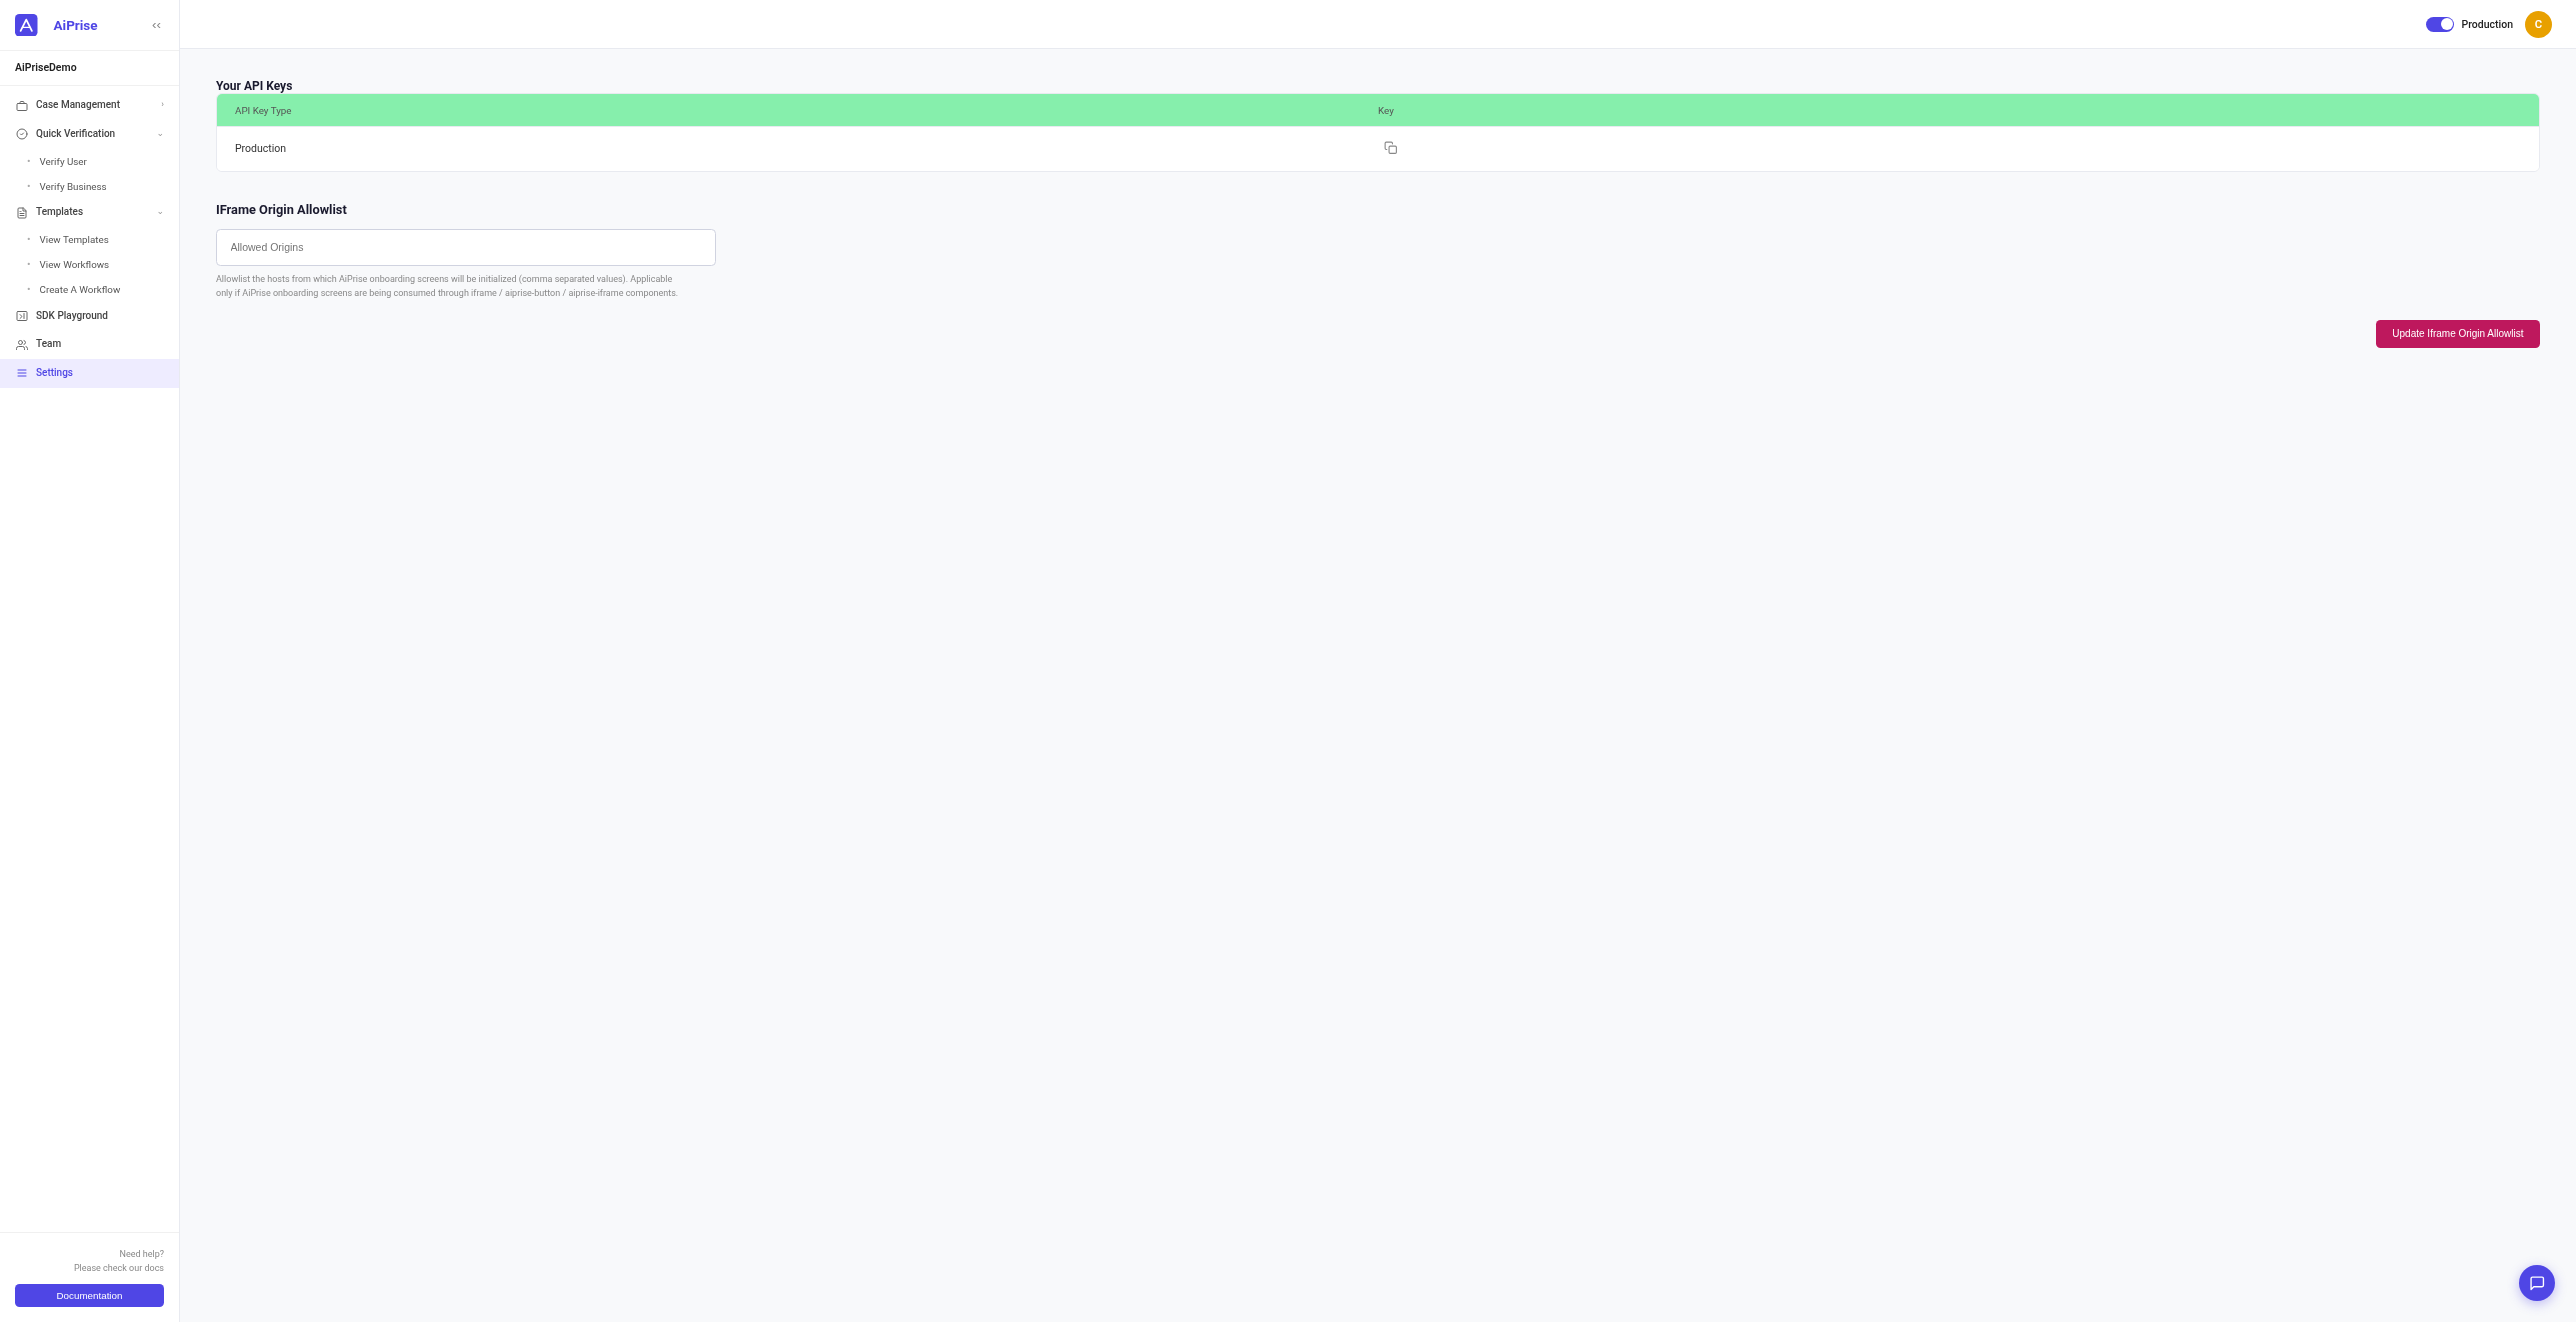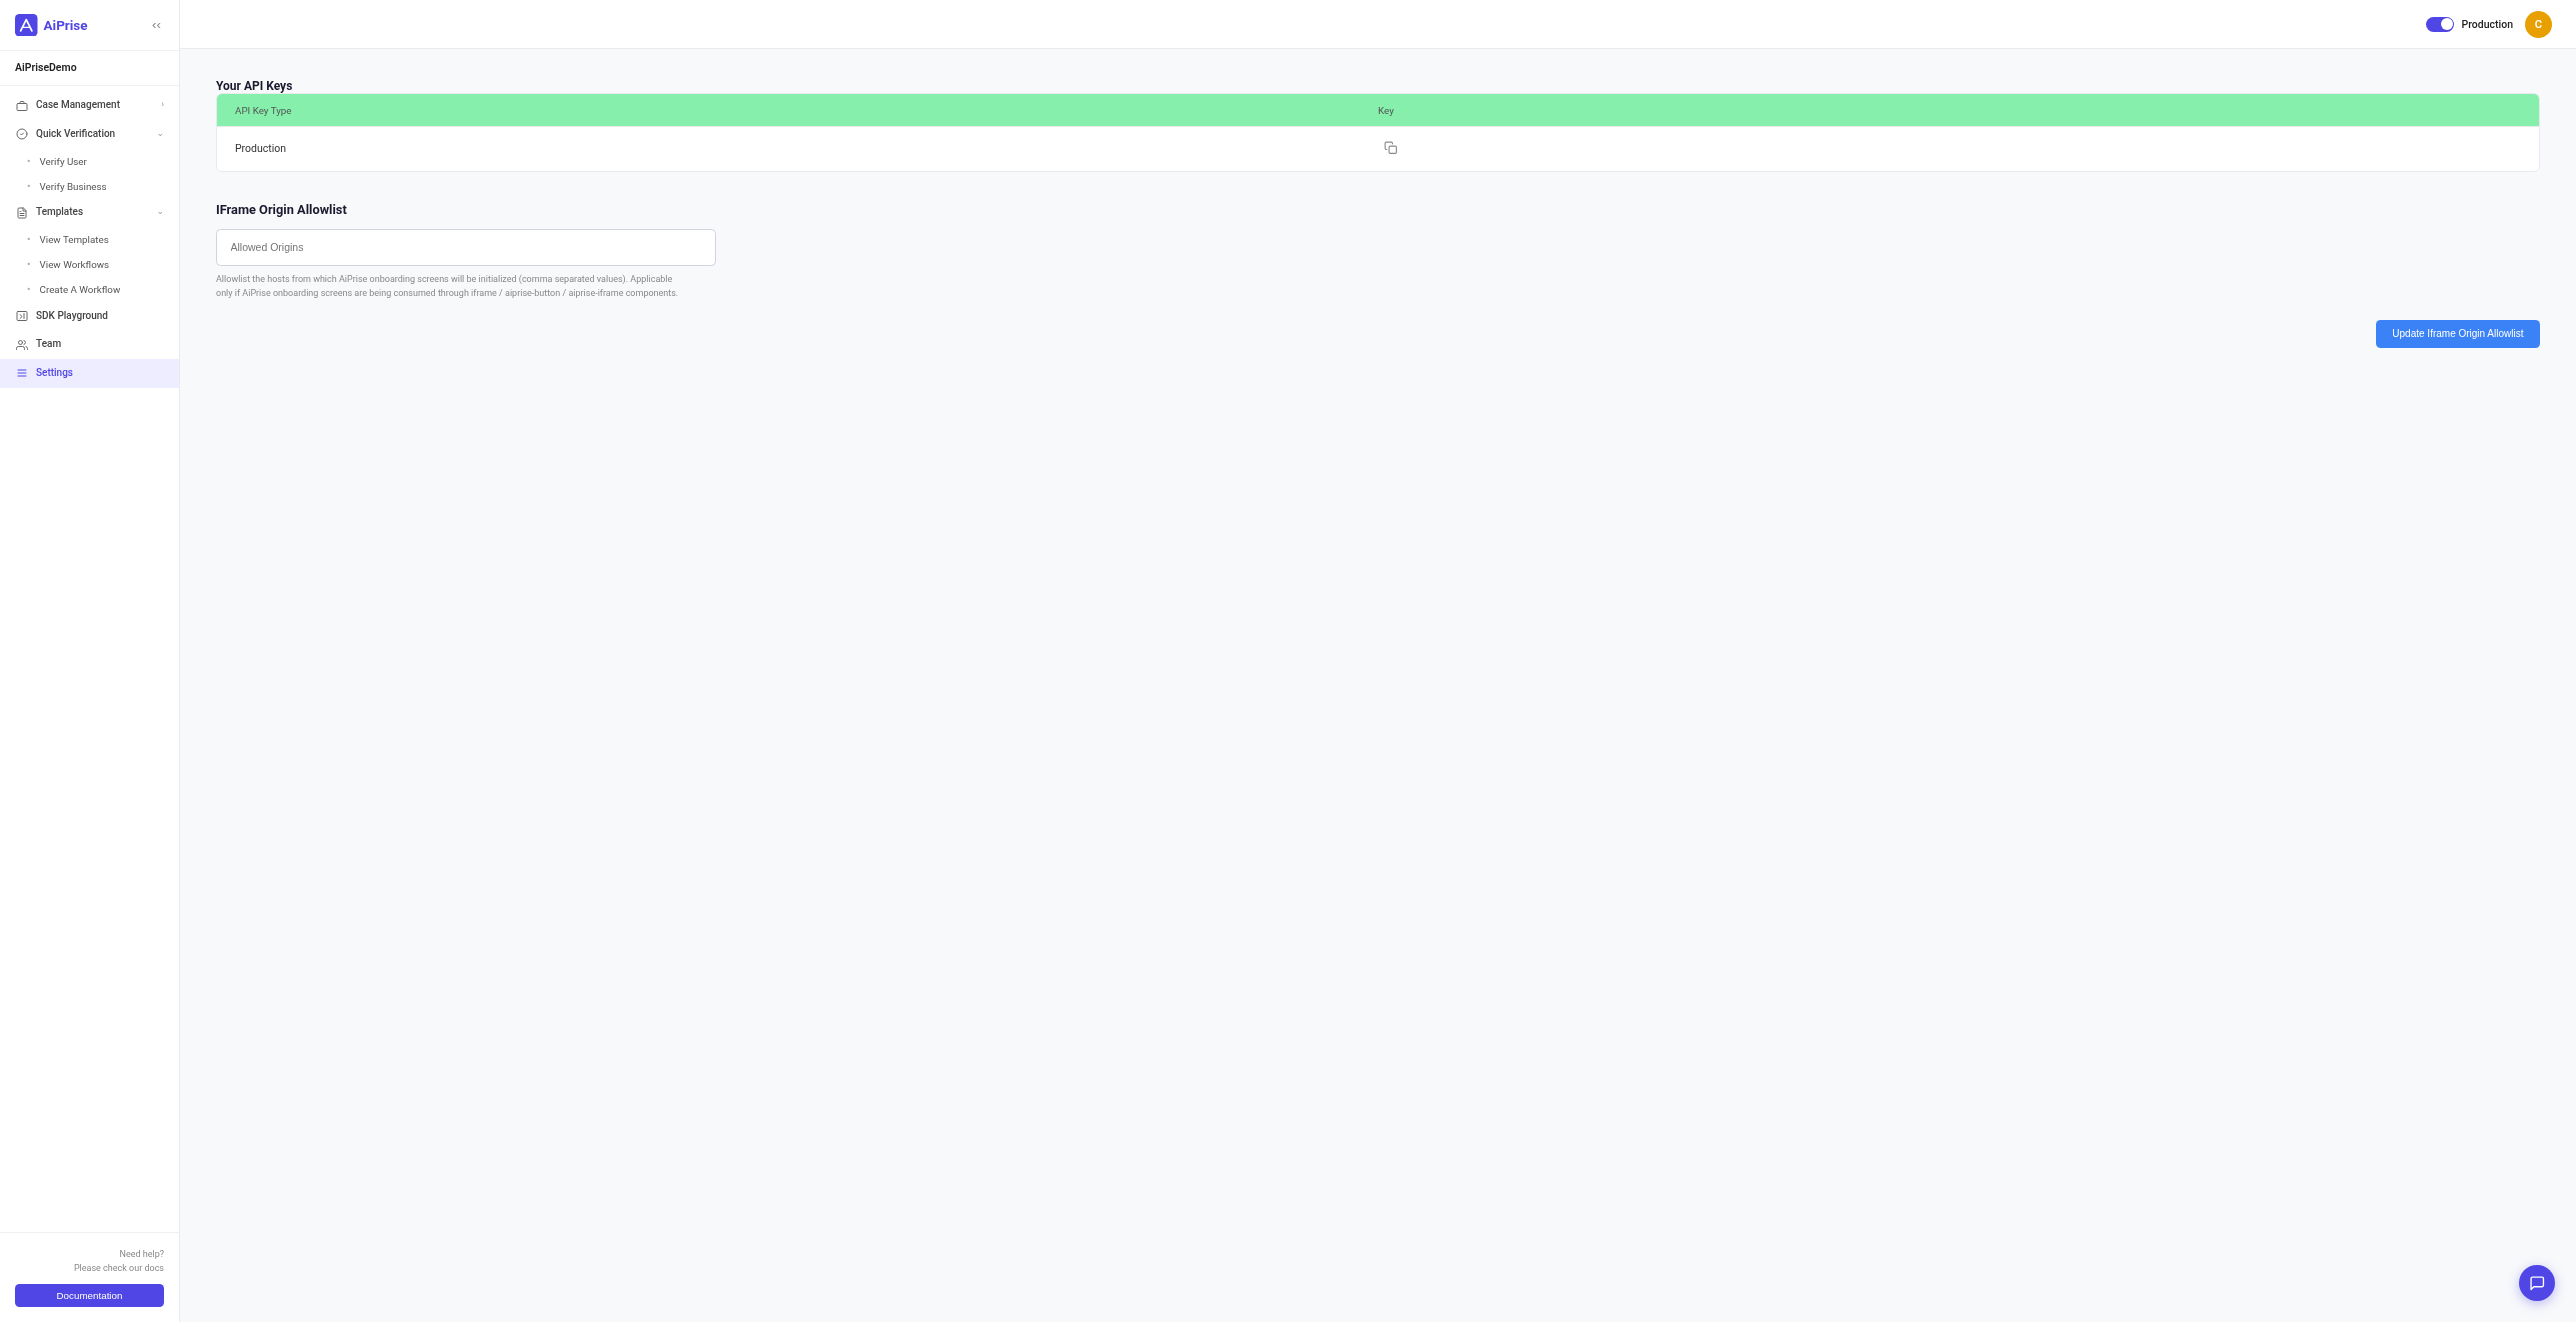--- a/index.html
+++ b/index.html
@@ -19,21 +19,21 @@
     .sidebar-header {
       display: flex;
       align-items: center;
       justify-content: space-between;
       padding: 13.5px 15px;
       border-bottom: 0.8px solid #f0f0f0;
     }
     .logo-area {
       display: flex;
       align-items: center;
-      gap: 6px;
+      gap: 16px;
     }
     .logo-icon {
       width: 22.5px;
       height: 22.5px;
     }
     .logo-text {
       font-size: 13.5px;
       font-weight: 700;
       color: #4f46e5;
     }
@@ -262,21 +262,21 @@
       color: #888;
       max-width: 465px;
       line-height: 1.5;
       margin-bottom: 20px;
     }
     .iframe-actions {
       display: flex;
       justify-content: flex-end;
     }
     .update-btn {
-      background: #3b82f6;
+      background: #be185d;
       color: #fff;
       border: none;
       border-radius: 4.5px;
       padding: 8.3px 16.5px;
       font-size: 10px;
       font-weight: 500;
       cursor: pointer;
     }
 
     

